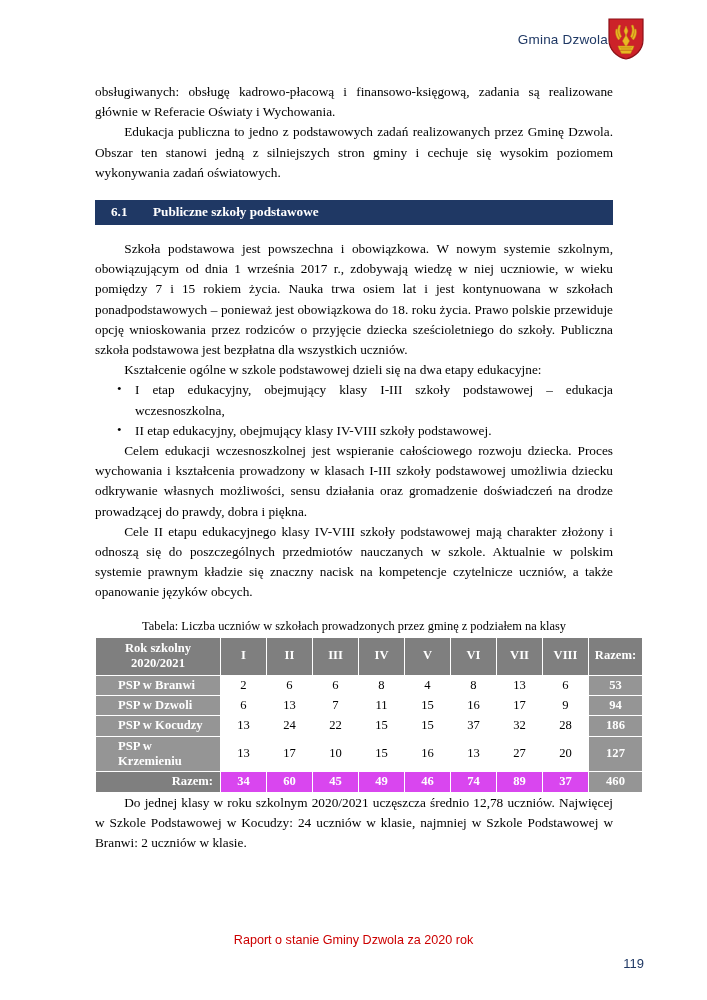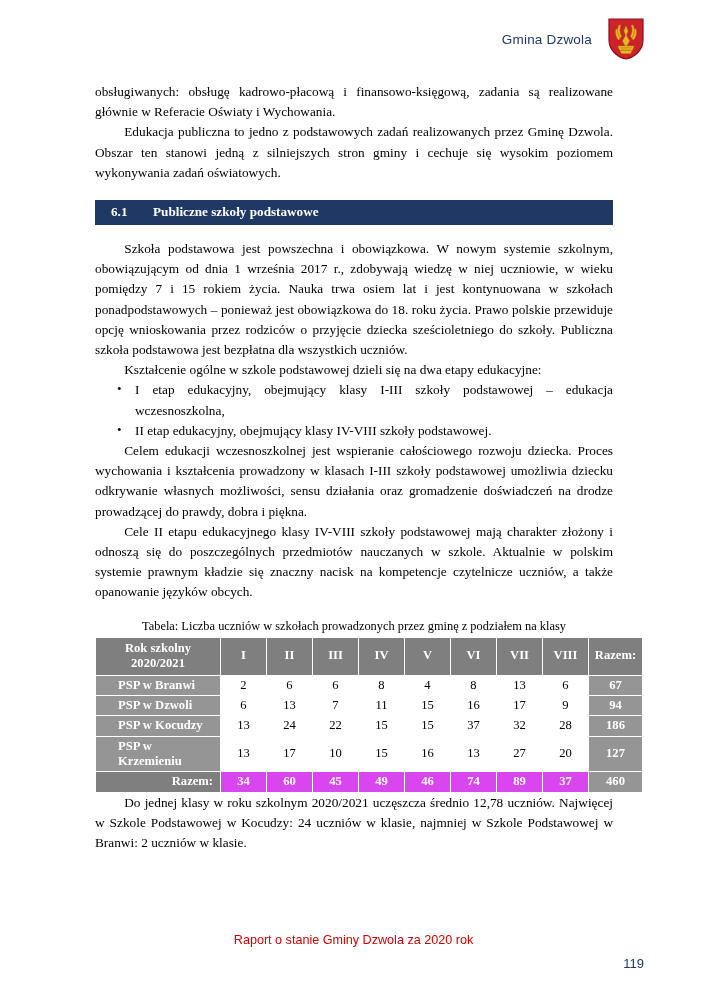--- a/index.html
+++ b/index.html
@@ -23,21 +23,20 @@
     height: 1000px;
   }
 
   
   .doc-header {
     position: absolute;
     top: 18px;
     right: 63px;
     display: flex;
     align-items: center;
-    gap: 16px;
   }
   .header-title {
     font-family: "Liberation Sans", "DejaVu Sans", sans-serif;
     font-size: 13.5px;
     color: #1F3864;
     letter-spacing: 0.2px;
     white-space: nowrap;
   }
   .crest {
     width: 36px;
@@ -273,21 +272,21 @@
         <tr>
           <th class="rowlabel">PSP w Branwi</th>
           <td>2</td>
           <td>6</td>
           <td>6</td>
           <td>8</td>
           <td>4</td>
           <td>8</td>
           <td>13</td>
           <td>6</td>
-          <td class="total-col">67</td>
+          <td class="total-col">53</td>
         </tr>
         <tr>
           <th class="rowlabel">PSP w Dzwoli</th>
           <td>6</td>
           <td>13</td>
           <td>7</td>
           <td>11</td>
           <td>15</td>
           <td>16</td>
           <td>17</td>

